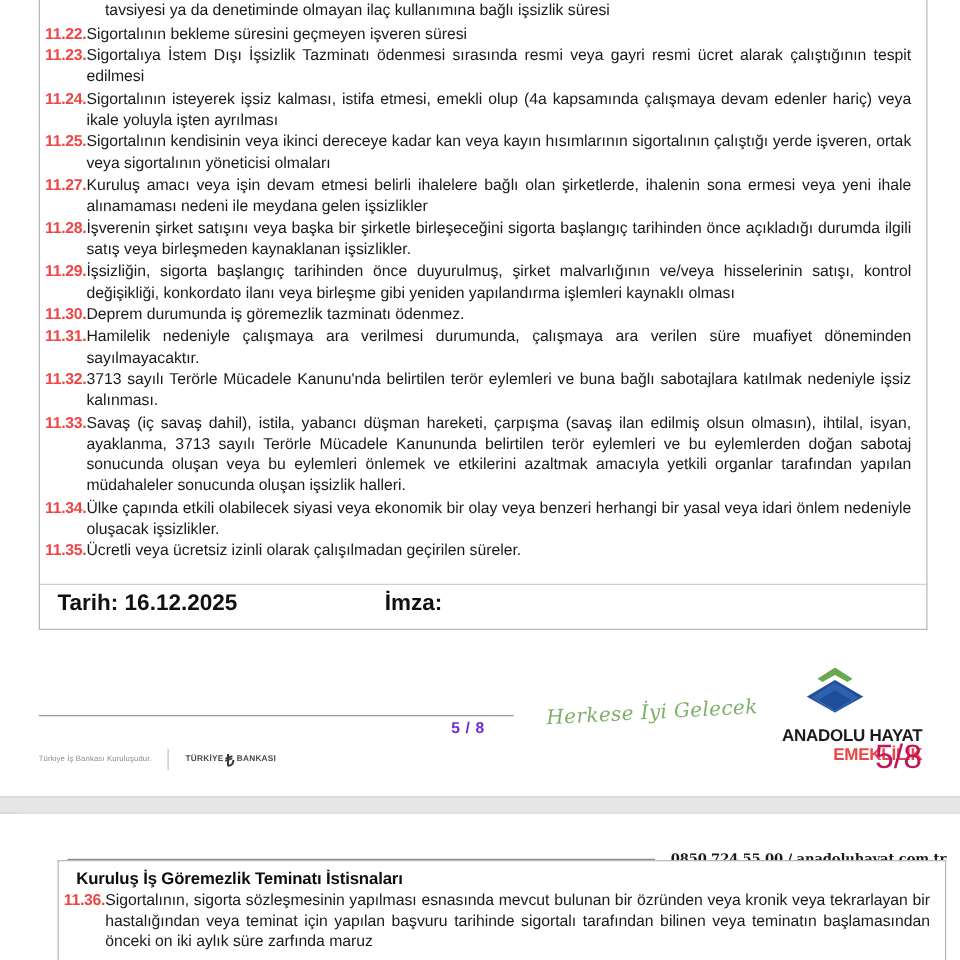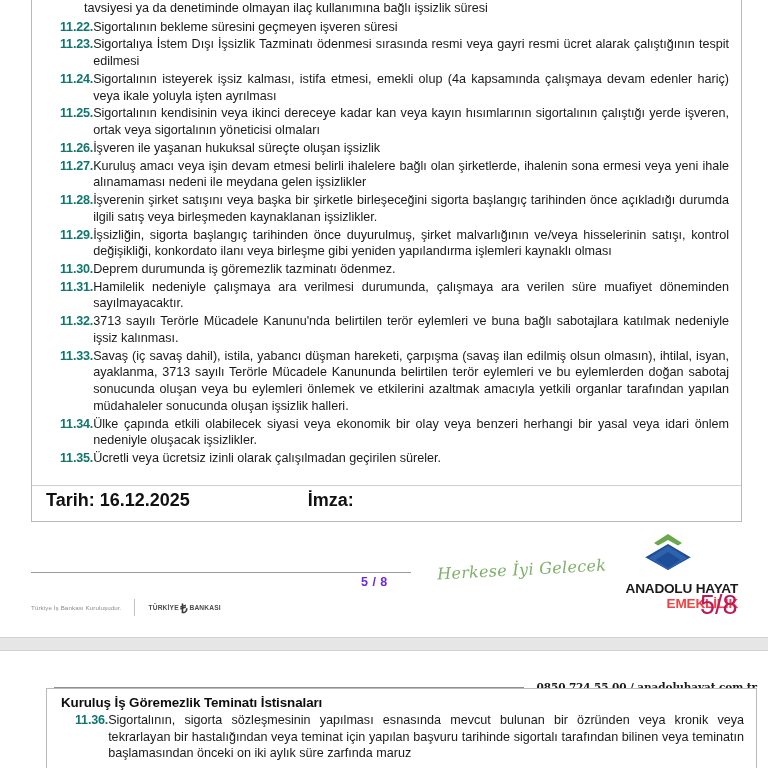--- a/index.html
+++ b/index.html
@@ -54,23 +54,22 @@
     font-size: 12.6px;
     line-height: 1.33;
     color: #111111;
     margin: 0 0 1px 0;
   }
 
   .clause-num {
     font-weight: bold;
     flex: 0 0 auto;
     white-space: nowrap;
-    color: #0f766e;
+    color: #ef4444;
     letter-spacing: -0.2px;
-    margin-left: 24px;
   }
 
   .clause-text {
     flex: 1 1 auto;
     text-align: justify;
     color: #1a1a1a;
     hyphens: none;
   }
 
   
@@ -308,24 +307,20 @@
         <li class="clause">
           <span class="clause-num">11.24.</span>
           <span class="clause-text">Sigortalının isteyerek işsiz kalması, istifa etmesi, emekli olup (4a kapsamında çalışmaya devam edenler hariç) veya ikale yoluyla işten ayrılması</span>
         </li>
 
         <li class="clause">
           <span class="clause-num">11.25.</span>
           <span class="clause-text">Sigortalının kendisinin veya ikinci dereceye kadar kan veya kayın hısımlarının sigortalının çalıştığı yerde işveren, ortak veya sigortalının yöneticisi olmaları</span>
         </li>
 
-        <li class="clause">
-          <span class="clause-num">11.26.</span>
-          <span class="clause-text">İşveren ile yaşanan hukuksal süreçte oluşan işsizlik</span>
-        </li>
 
         <li class="clause">
           <span class="clause-num">11.27.</span>
           <span class="clause-text">Kuruluş amacı veya işin devam etmesi belirli ihalelere bağlı olan şirketlerde, ihalenin sona ermesi veya yeni ihale alınamaması nedeni ile meydana gelen işsizlikler</span>
         </li>
 
         <li class="clause">
           <span class="clause-num">11.28.</span>
           <span class="clause-text">İşverenin şirket satışını veya başka bir şirketle birleşeceğini sigorta başlangıç tarihinden önce açıkladığı durumda ilgili satış veya birleşmeden kaynaklanan işsizlikler.</span>
         </li>

